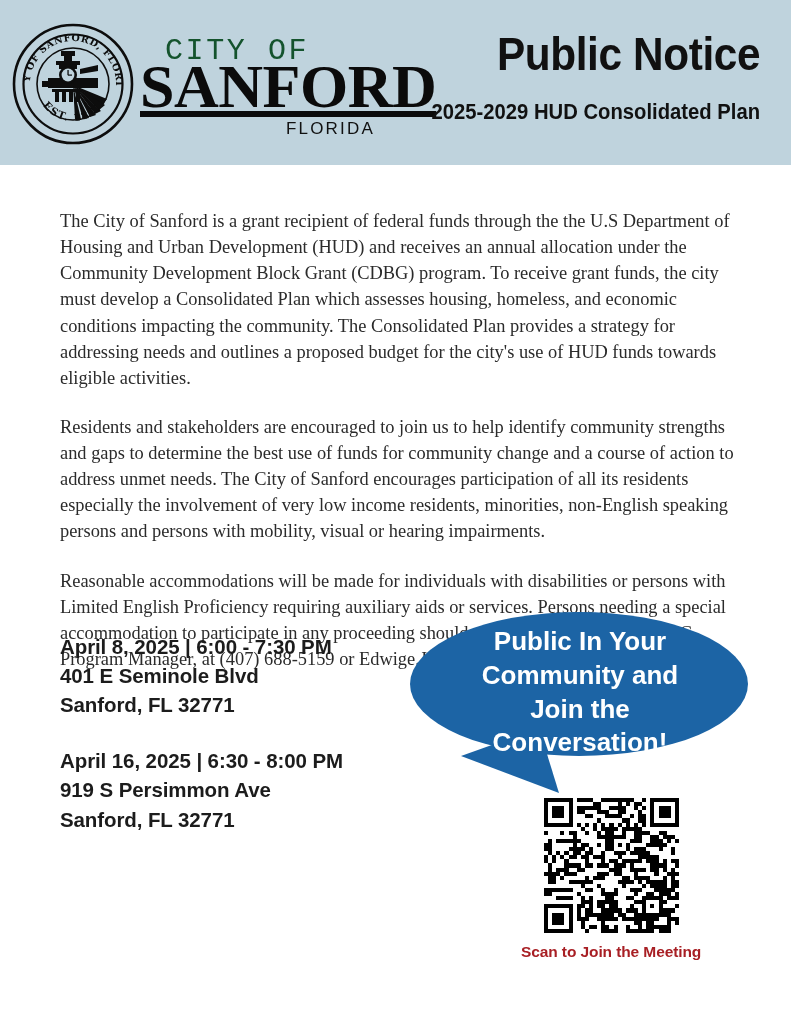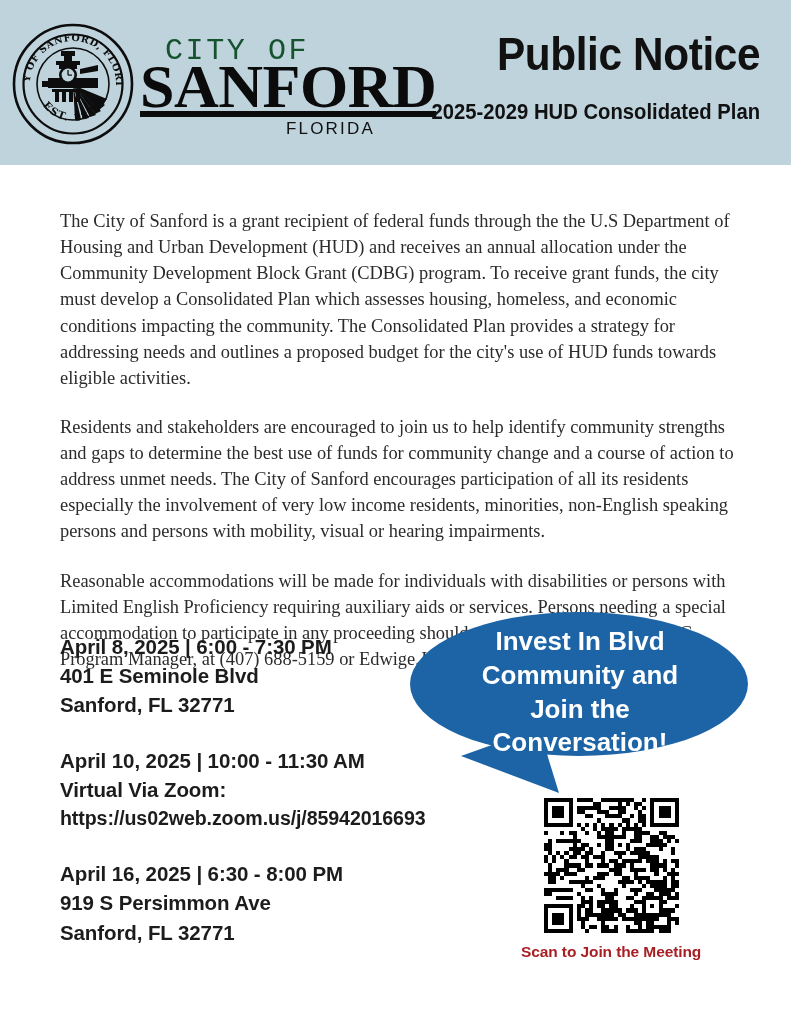--- a/index.html
+++ b/index.html
@@ -261,38 +261,33 @@
   <p>Reasonable accommodations will be made for individuals with disabilities or persons with Limited English Proficiency requiring auxiliary aids or services. Persons needing a special accommodation to participate in any proceeding should contact Edwige Josue, CDBG Program Manager,  at (407) 688-5159 or Edwige.Josue@Sanfordfl.gov.</p>
 </div>
 
 <div class="meetings">
   <div class="meeting">
     <div class="meeting-line">April 8, 2025  |  6:00 - 7:30 PM</div>
     <div class="meeting-line">401 E Seminole Blvd</div>
     <div class="meeting-line">Sanford, FL 32771</div>
   </div>
   <div class="meeting">
-    <div class="meeting-line">April 10, 2025  |  10:00 - 11:30 AM</div>
-    <div class="meeting-line">Virtual Via Zoom:</div>
-    <div class="meeting-line small">https://us02web.zoom.us/j/85942016693</div>
-  </div>
-  <div class="meeting">
     <div class="meeting-line">April 16, 2025  |  6:30 - 8:00 PM</div>
     <div class="meeting-line">919 S Persimmon Ave</div>
     <div class="meeting-line">Sanford, FL 32771</div>
   </div>
 </div>
 
 <div class="bubble-wrap">
   <svg class="bubble-svg" width="342" height="190" viewBox="0 0 342 190" aria-hidden="true">
     <polygon points="52,148 130,120 150,185" fill="#1c64a5"></polygon>
     <ellipse cx="170" cy="76" rx="169" ry="72" fill="#1c64a5"></ellipse>
   </svg>
   <div class="bubble-text">
-    <div>Invest In Blvd</div>
+    <div>Public In Your</div>
     <div>Community and</div>
     <div>Join the</div>
     <div>Conversation!</div>
   </div>
 </div>
 
 <div class="qr-block">
   <svg class="qr-code" viewBox="0 0 33 33" shape-rendering="crispEdges" aria-hidden="true">
     <rect width="33" height="33" fill="#ffffff"></rect>
     <g fill="#000000" id="qr-cells">

